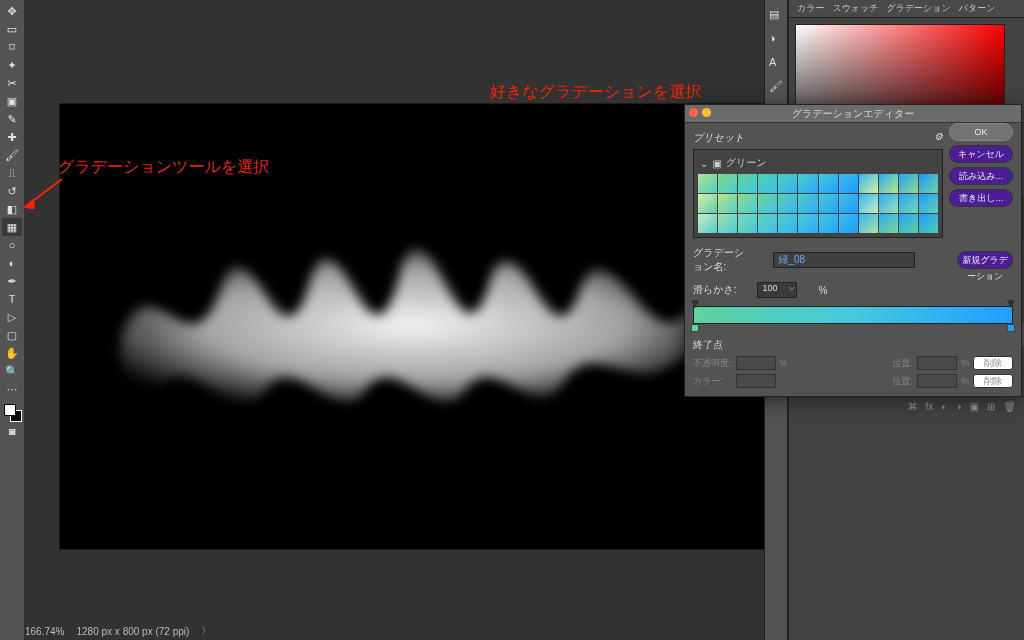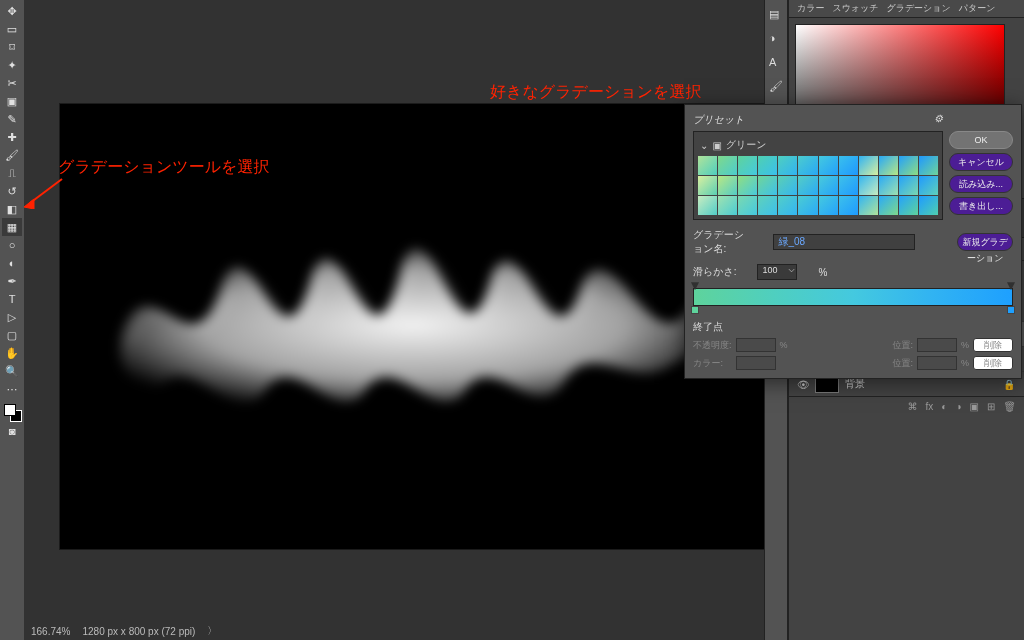--- a/index.html
+++ b/index.html
@@ -16,21 +16,21 @@
 
 .canvas-wrap { position: absolute; left: 60px; top: 104px; width: 712px; height: 445px; background: #000; box-shadow: 0 0 0 1px #1b1b1b; overflow: hidden; }
 .smoke { position: absolute; left: 52px; top: 90px; width: 608px; height: 230px; }
 .smoke-shape { width: 100%; height: 100%; filter: blur(6px); }
 
 
 .anno { position: absolute; color: #ff2200; font-size: 16px; font-weight: 500; }
 .arrow { position: absolute; stroke: #ff2200; fill: #ff2200; }
 
 
-.status { position: absolute; left: 25px; bottom: 0; height: 18px; display: flex; align-items: center; gap: 12px; padding: 0 6px; color: #bbb; font-size: 10px; }
+.status { position: absolute; left: 25px; bottom: 0; height: 18px; display: flex; align-items: center; gap: 12px; padding: 0 0; color: #bbb; font-size: 10px; }
 .status span { white-space: nowrap; }
 
 
 .rcol { position: absolute; right: 0; top: 0; width: 236px; height: 640px; background: #434343; border-left: 1px solid #222; display: flex; flex-direction: column; }
 .rcol .tabs { height: 18px; display: flex; gap: 8px; padding: 2px 8px; font-size: 9px; color: #ccc; background: #494949; border-bottom: 1px solid #222; }
 .color-panel { height: 180px; padding: 6px; background: #434343; position: relative; }
 .color-spectrum { width: 210px; height: 130px; background: linear-gradient(to top, rgba(0,0,0,1), rgba(0,0,0,0)), linear-gradient(to right, #fff, #ff0000); border: 1px solid #222; }
 .hue-line { width: 210px; height: 8px; margin-top: 4px; background: linear-gradient(to right, #f00, #ff0, #0f0, #0ff, #00f, #f0f, #f00); }
 .panel-sep { height: 40px; background: #383838; border-top: 1px solid #222; border-bottom: 1px solid #222; }
 
@@ -54,21 +54,21 @@
 .dialog { position: absolute; left: 684px; top: 104px; width: 338px; background: #535353; border: 1px solid #222; box-shadow: 0 4px 20px rgba(0,0,0,.5); font-size: 10px; color: #ddd; z-index: 50; }
 .dlg-title { height: 18px; background: #6b6b6b; text-align: center; line-height: 18px; font-size: 10px; position: relative; border-bottom: 1px solid #333; }
 .traffic { position: absolute; left: 4px; top: 3px; display: flex; gap: 4px; }
 .traffic span { width: 9px; height: 9px; border-radius: 50%; display: inline-block; }
 .dlg-body { padding: 8px; }
 .preset-head { display: flex; justify-content: space-between; margin-bottom: 4px; font-style: italic; }
 .preset-box { background: #434343; border: 1px solid #222; padding: 4px; }
 .folder-row { display: flex; align-items: center; gap: 4px; color: #ccc; padding: 2px 2px 4px 2px; }
 .sw-grid { display: grid; grid-template-columns: repeat(12, 1fr); gap: 1px; }
 .sw { width: 100%; aspect-ratio: 1; }
-.dlg-btns { position: absolute; right: 8px; top: 26px; width: 64px; display: flex; flex-direction: column; gap: 4px; }
+.dlg-btns { position: absolute; right: 8px; top: 18px; width: 64px; display: flex; flex-direction: column; gap: 4px; }
 .btn { background: #4c1d95; border: 1px solid #333; border-radius: 10px; height: 18px; font-size: 9px; color: #eee; text-align: center; line-height: 16px; cursor: pointer; }
 .btn.primary { background: #737373; border-color: #888; }
 .field-row { display: flex; align-items: center; gap: 21px; margin-top: 8px; }
 .text-input { background: #3a3a3a; border: 1px solid #222; color: #6aa8ff; padding: 2px 4px; height: 16px; font-size: 10px; }
 .text-input.sel { background: #404040; }
 .grad-bar-wrap { margin-top: 8px; position: relative; }
 .grad-bar { height: 18px; border: 1px solid #222; background: linear-gradient(to right,#5ed39c,#4fcfbf,#44c9df,#31b3f2,#1ea0ff); }
 .stop-top, .stop-bot { position: absolute; width: 8px; height: 8px; }
 .stop-top { top: -6px; background: #303030; clip-path: polygon(50% 100%, 0 0, 100% 0); }
 .stop-bot { bottom: -8px; border: 1px solid #444; }
@@ -210,20 +210,28 @@
       <span>◐</span>
       <span>◑</span>
       <span>▣</span>
       <span>⊞</span>
       <span>🗑</span>
     </div>
   </div>
 </div>
 
 <div class="dialog">
+  <div class="dlg-title">
+    <div class="traffic">
+      <span style="background:#ff5f57"></span>
+      <span style="background:#febc2e"></span>
+      <span style="background:#6b6b6b"></span>
+    </div>
+    <span>グラデーションエディター</span>
+  </div>
   <div class="dlg-body">
     <div class="dlg-btns">
       <div class="btn primary">OK</div>
       <div class="btn">キャンセル</div>
       <div class="btn">読み込み...</div>
       <div class="btn">書き出し...</div>
     </div>
     <div class="preset-head" style="width:250px;">
       <span>プリセット</span>
       <span class="gear">⚙</span>

